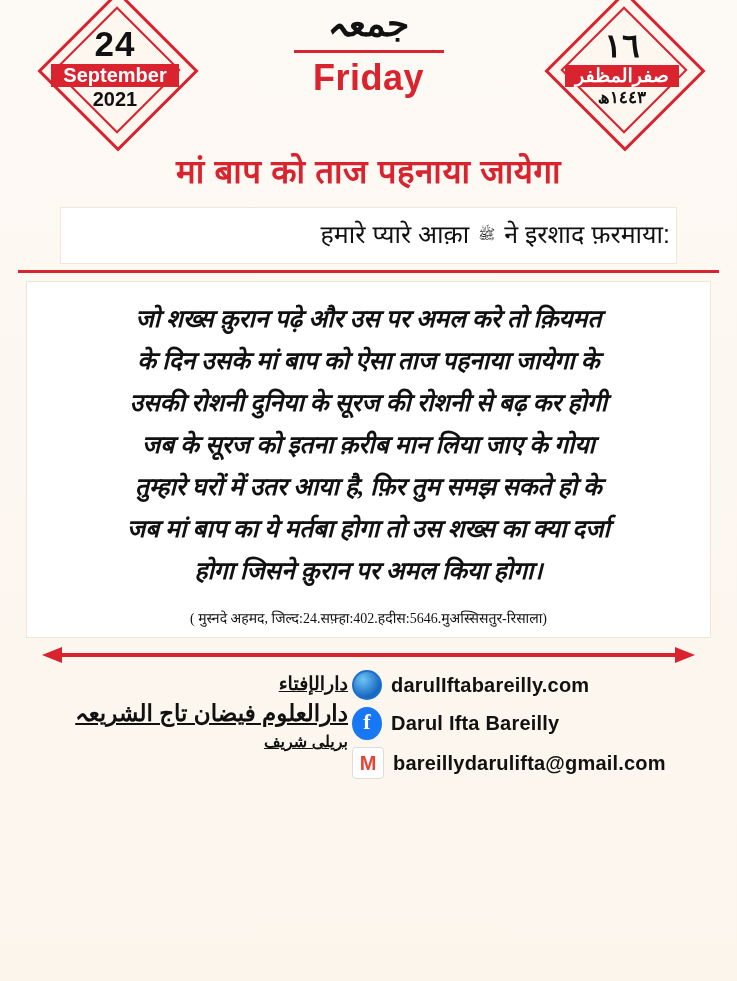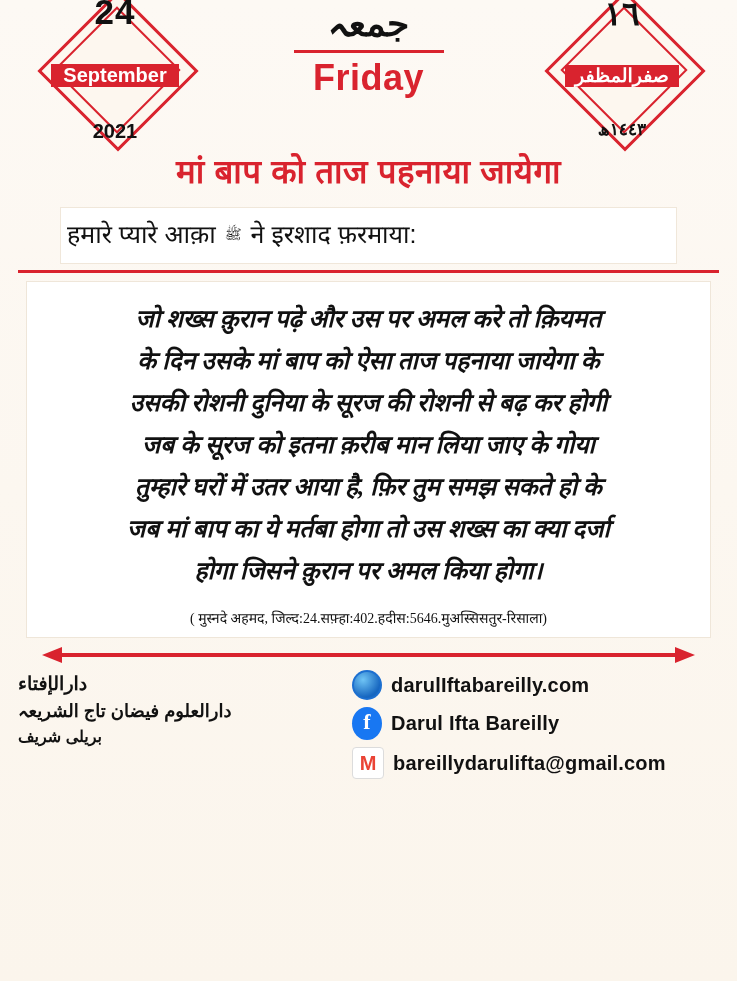--- a/index.html
+++ b/index.html
@@ -57,21 +57,20 @@
   }
   .diamond-content {
     position: absolute;
     inset: 0;
     display: flex;
     flex-direction: column;
     align-items: center;
     justify-content: center;
     text-align: center;
     line-height: 1.05;
-    gap: 32px;
   }
   .day-num {
     font-size: 35px;
     font-weight: bold;
     color: #111;
     letter-spacing: 1px;
   }
   .month-band {
     background: #d9232e;
     color: #ffffff;
@@ -146,21 +145,21 @@
     margin: 8px 0 6px 0;
     letter-spacing: 0.5px;
   }
 
   
   .intro-box {
     margin: 14px 60px 0 60px;
     background: #ffffff;
     border: 1px solid #f0e7da;
     padding: 10px 6px 12px 6px;
-    text-align: left;
+    text-align: right;
   }
   .intro-text {
     font-size: 25px;
     color: #111;
     line-height: 1.3;
   }
   .intro-text .sallallahu {
     font-size: 14px;
     vertical-align: 4px;
     direction: rtl;
@@ -230,32 +229,33 @@
   }
 
   
   .footer {
     display: flex;
     margin: 4px 18px 0 18px;
     align-items: flex-start;
   }
   .footer-left {
     width: 330px;
-    text-align: left;
+    text-align: right;
     direction: rtl;
     color: #111;
     padding-top: 2px;
+    text-decoration: underline;
   }
   .footer-left .l1 {
     font-size: 19px;
     font-weight: bold;
     letter-spacing: 2px;
   }
   .footer-left .l2 {
-    font-size: 18px;
+    font-size: 23px;
     font-weight: bold;
     margin-top: 5px;
     letter-spacing: 1px;
   }
   .footer-left .l3 {
     font-size: 16px;
     font-weight: bold;
     margin-top: 5px;
     letter-spacing: 3px;
   }

